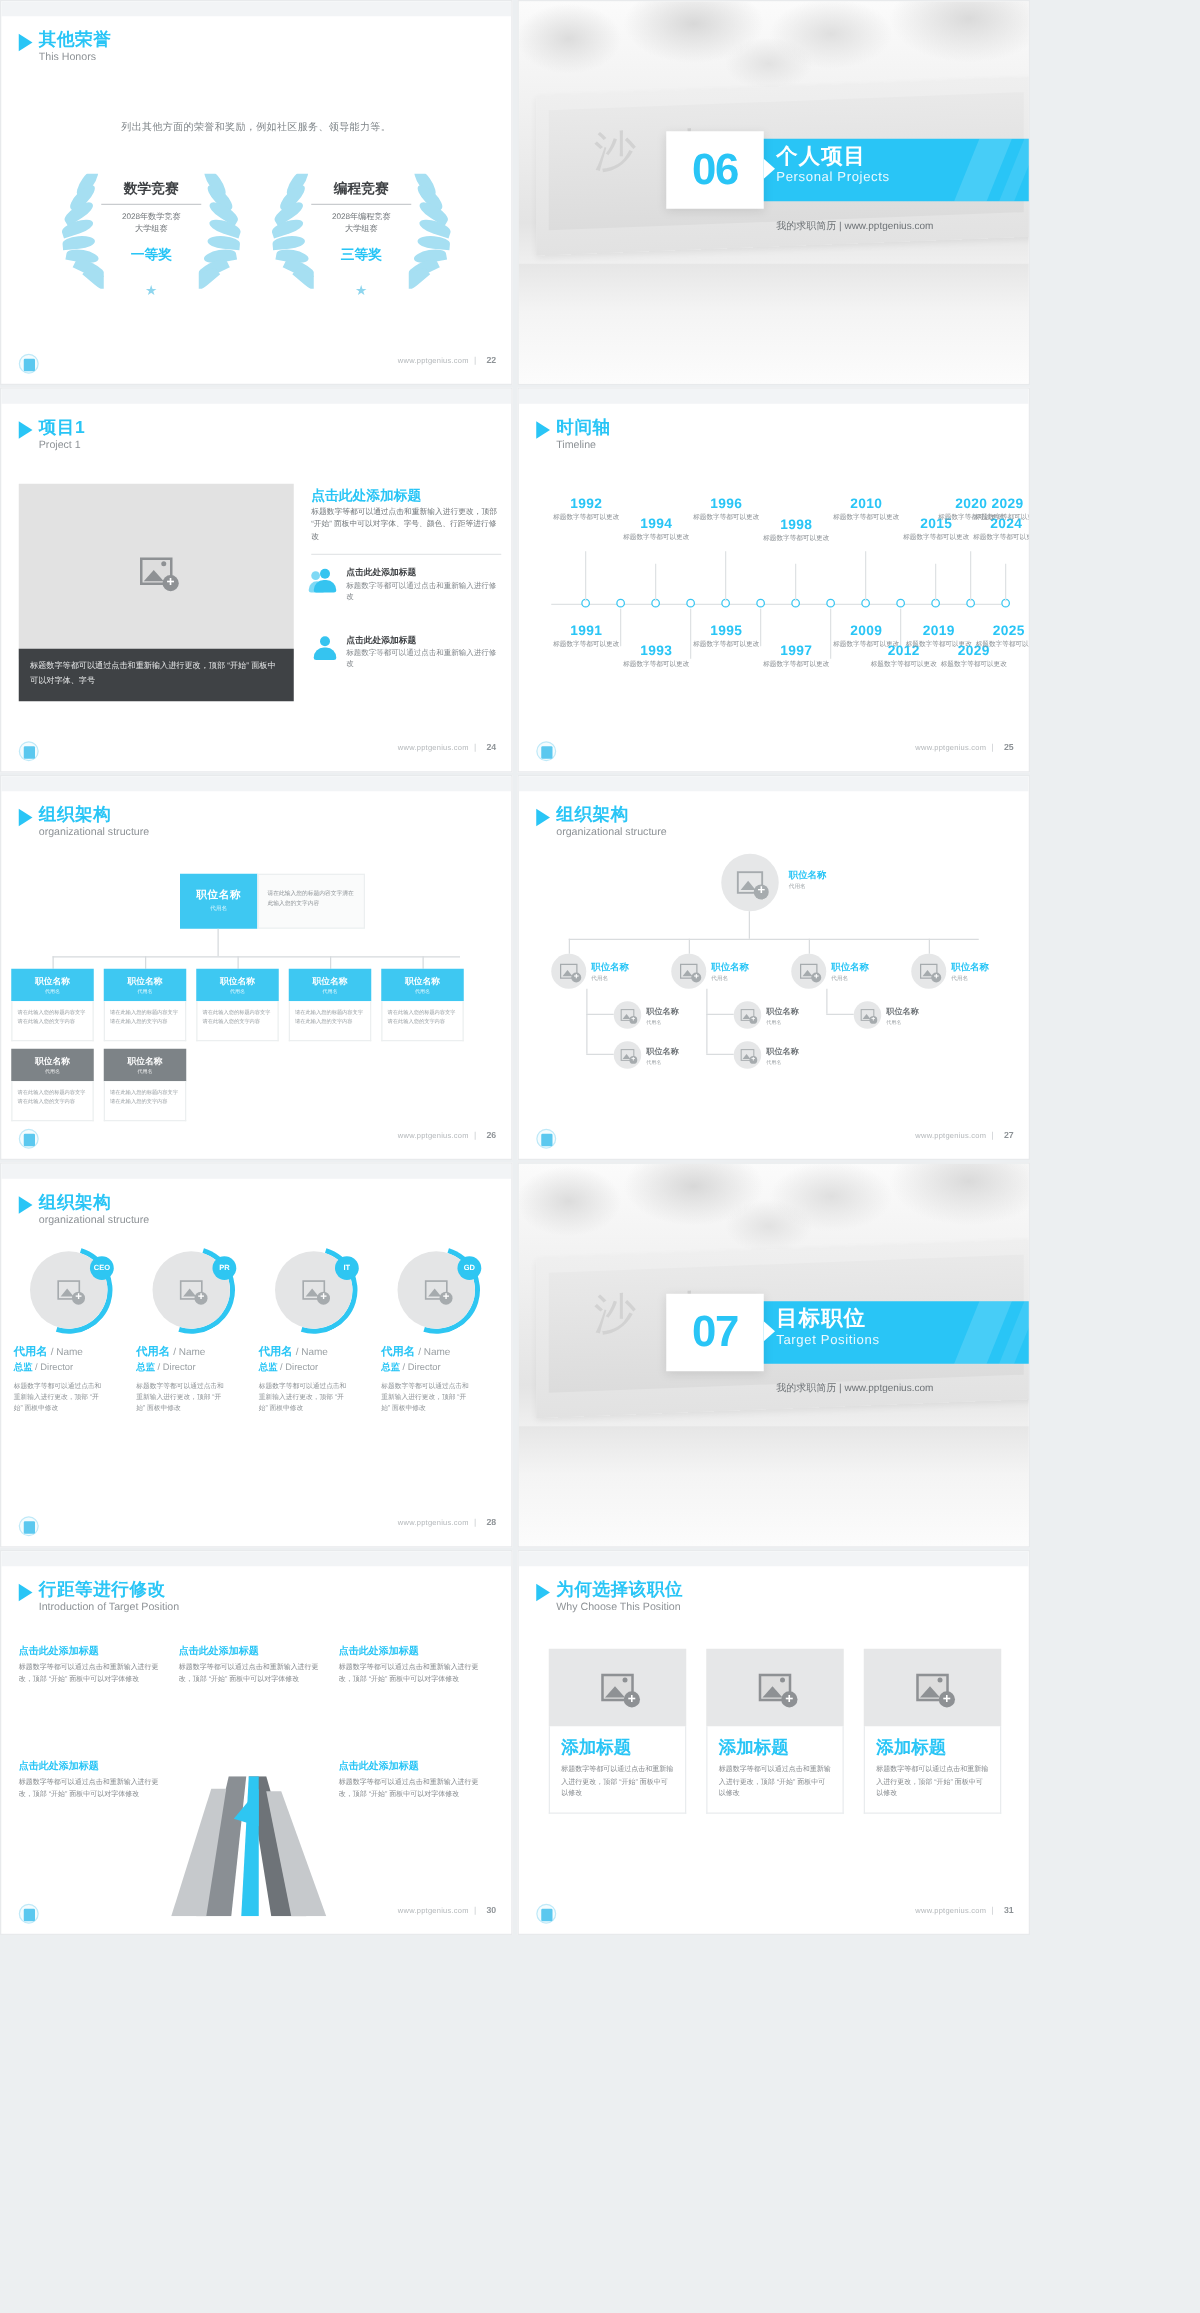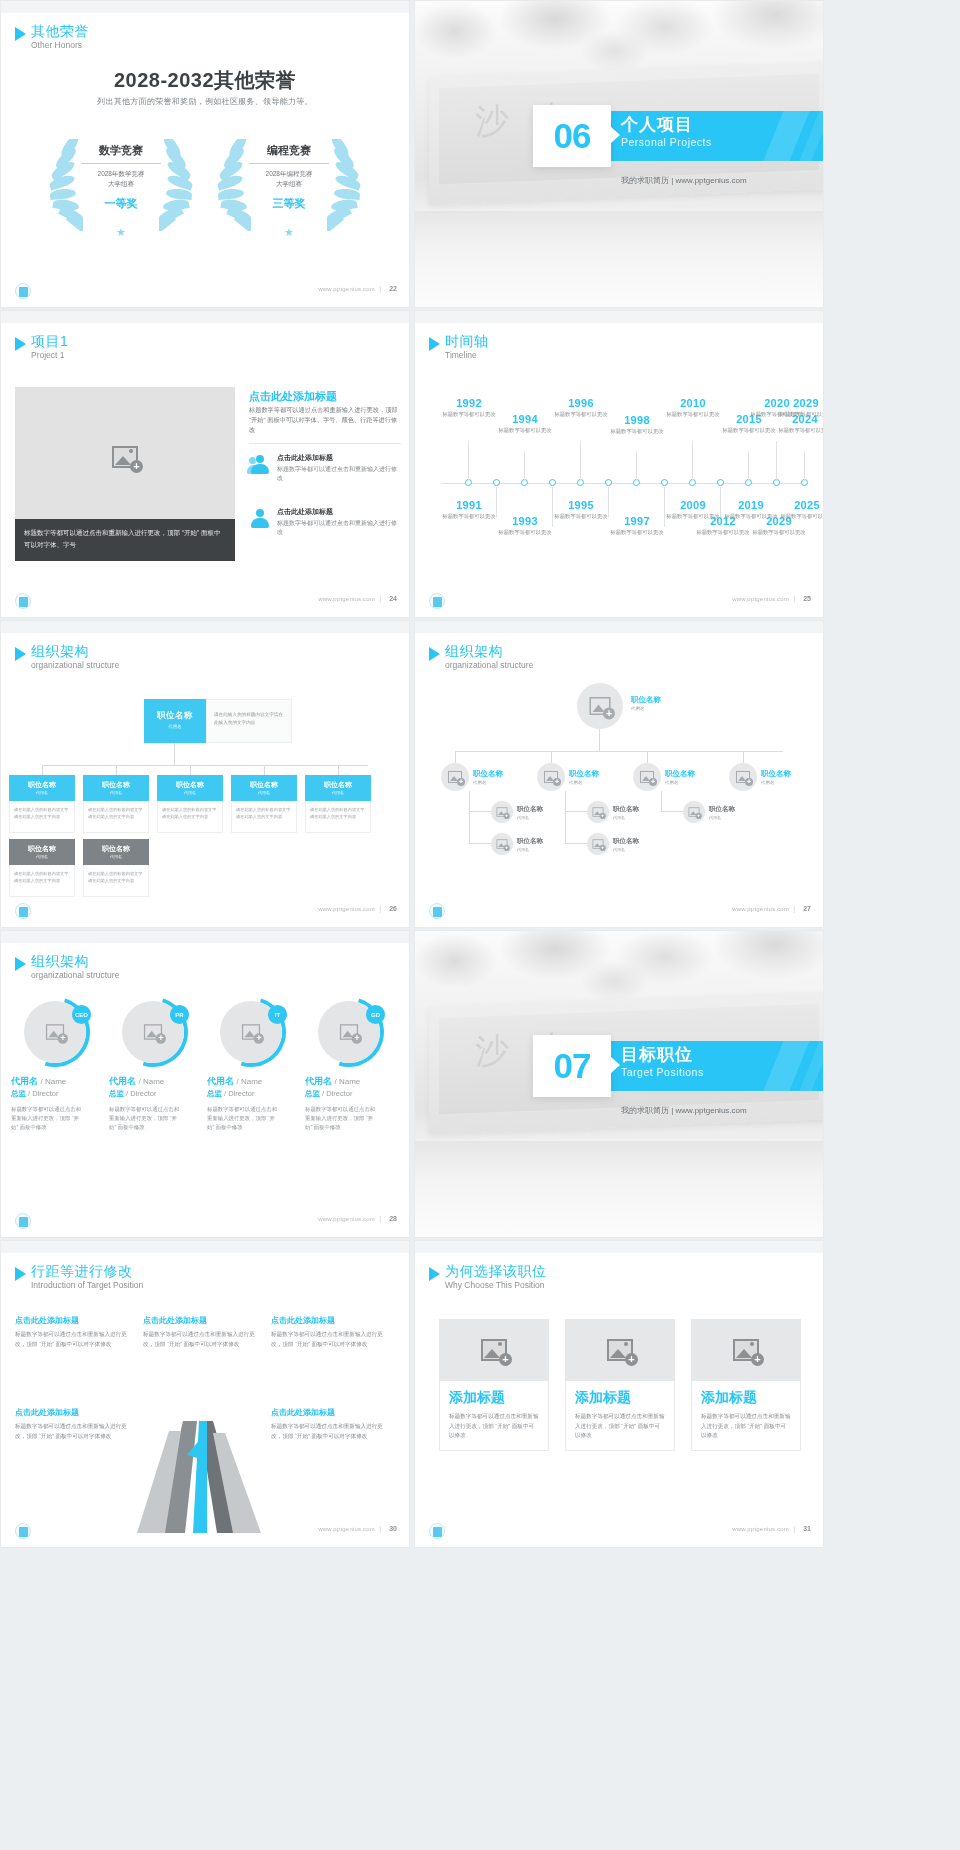--- a/index.html
+++ b/index.html
@@ -32,21 +32,21 @@
   .topbar { height:12px; background:#f2f4f6; width:100%; }
   .hdr { position:absolute; left:14px; top:22px; }
   .hdr .tri {
     width:0;height:0;
     border-top:7px solid transparent;
     border-bottom:7px solid transparent;
     border-left:11px solid #29c5f6;
     position:absolute; left:0; top:4px;
   }
   .hdr .cn {
-    margin-left:16px; font-size:14px; font-weight:normal; color:#29c5f6;
+    margin-left:16px; font-size:14px; font-weight:bold; color:#29c5f6;
     letter-spacing:.5px; line-height:16px;
   }
   .hdr .en {
     margin-left:16px; font-size:8.5px; color:#8d9296; line-height:12px;
   }
   
   .foot {
     position:absolute; left:0; right:0; bottom:4px; height:22px;
   }
   .foot .logo {
@@ -309,23 +309,22 @@
 </head>
 <body>
 
 <div class="grid">
 
   <div class="slide s22">
     <div class="topbar"></div>
     <div class="hdr">
       <div class="tri"></div>
       <div class="cn">其他荣誉</div>
-      <div class="en">Other Honors</div>
-    </div>
-    <div class="bigtitle">2028-2032其他荣誉</div>
+      <div class="en">This Honors</div>
+    </div>
     <div class="sub">列出其他方面的荣誉和奖励，例如社区服务、领导能力等。</div>
 
     <div class="wreaths">
       <div class="wreath">
         <div class="leaf-l">
           <span style="left:10px;top:2px;transform:rotate(-55deg)"></span>
           <span style="left:6px;top:14px;transform:rotate(-45deg)"></span>
           <span style="left:3px;top:26px;transform:rotate(-32deg)"></span>
           <span style="left:2px;top:38px;transform:rotate(-18deg)"></span>
           <span style="left:3px;top:50px;transform:rotate(-5deg)"></span>

